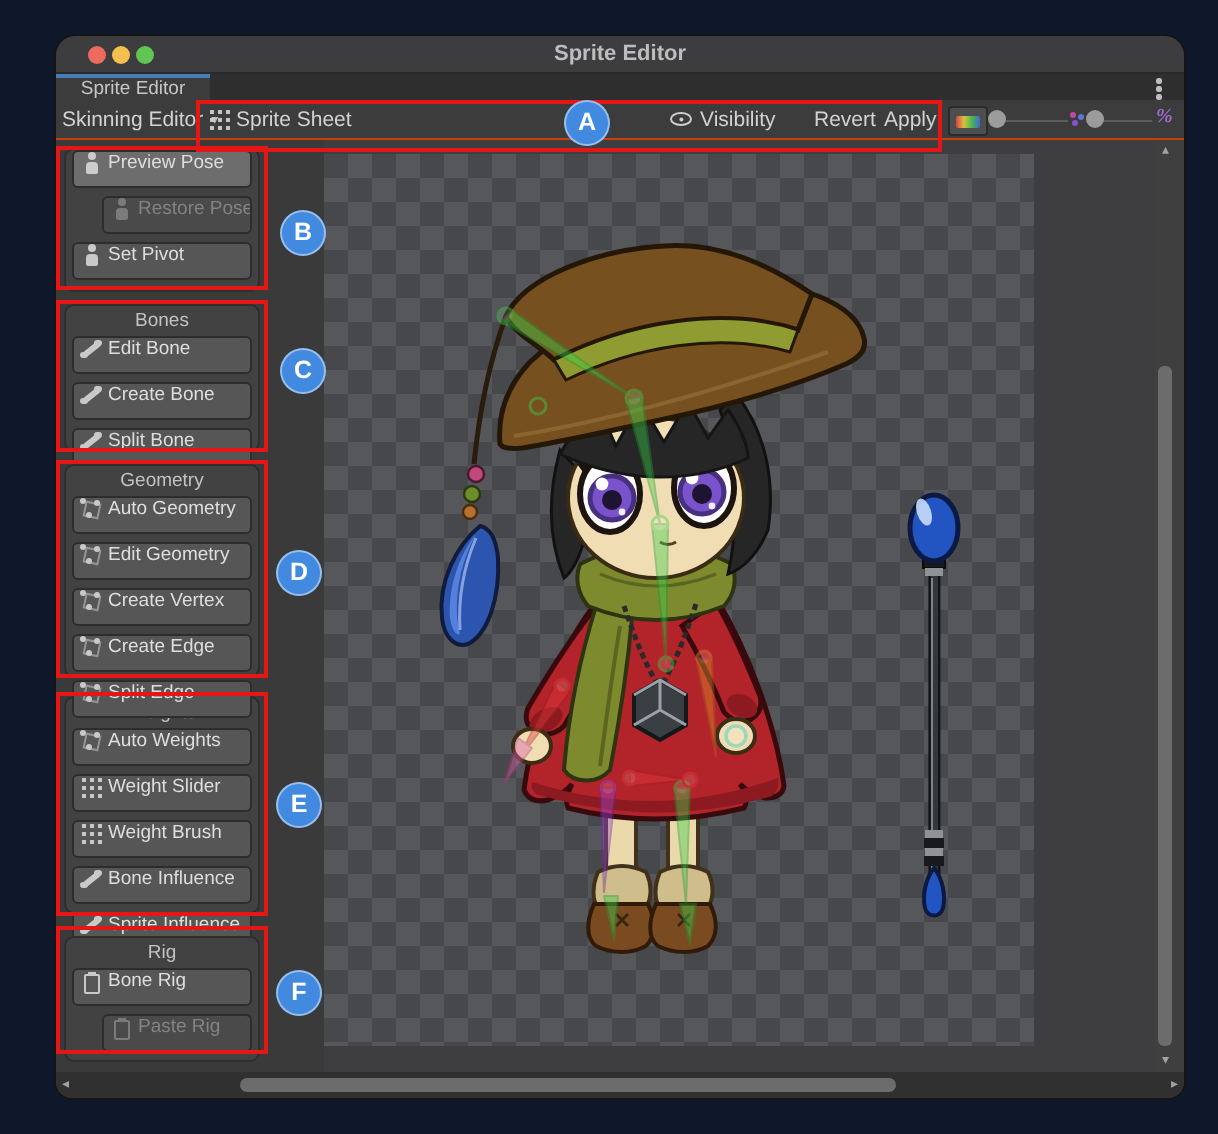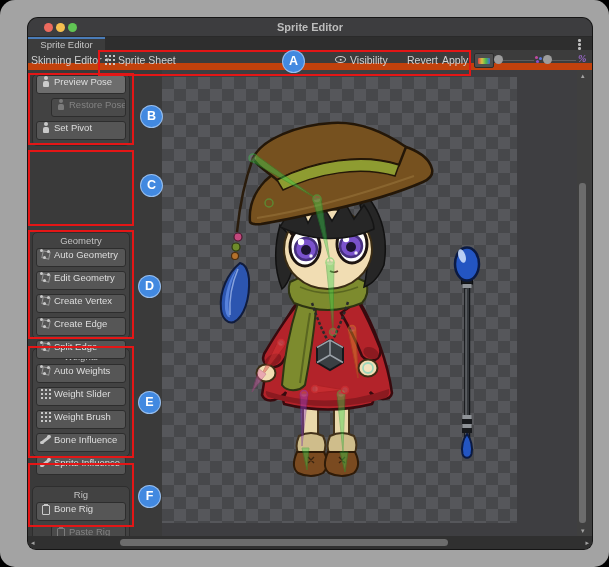--- a/index.html
+++ b/index.html
@@ -1,35 +1,35 @@
 <!DOCTYPE html>
 <html><head>
 <meta charset="utf-8">
 <style>
   html,body{margin:0;padding:0;background:#000;}
-  .stage{position:relative;width:609px;height:567px;background:#a3a3a3;overflow:hidden;
-         font-family:"Liberation Sans",sans-serif;border-radius:15px;-webkit-font-smoothing:antialiased;}
+  .stage{position:relative;width:609px;height:567px;background:#0f172a;overflow:hidden;
+         font-family:"Liberation Sans",sans-serif;-webkit-font-smoothing:antialiased;}
   .window{position:absolute;left:28px;top:18px;width:564px;height:531px;background:#3a3a3a;
           border-radius:10px 10px 8px 8px;overflow:hidden;box-shadow:0 0 0 1px #151515;}
   
   .titlebar{position:absolute;left:0;top:0;width:100%;height:18px;background:#3d3d3f;border-bottom:1px solid #2a2a2a;}
   .lights{position:absolute;left:16px;top:4.5px;display:flex;gap:3px;}
   .light{width:9px;height:9px;border-radius:50%;}
   .l-close{background:#ec6a5e;}.l-min{background:#f5bf4f;}.l-zoom{background:#61c554;}
   .wtitle{position:absolute;left:0;right:0;top:0;height:18px;line-height:19px;text-align:center;
           font-size:11px;font-weight:bold;color:#bdbdbd;}
   
   .tabbar{position:absolute;left:0;top:19px;width:100%;height:13px;background:#2e2e2e;}
   .tab{position:absolute;left:0;top:0;width:77px;height:13px;background:#3c3c3c;border-top:2px solid #4a7cb8;
        box-sizing:border-box;font-size:9.5px;color:#c6c6c6;text-align:center;line-height:11px;}
   .kebab{position:absolute;left:546px;top:2px;width:10px;height:11px;}
   .kebab i{position:absolute;left:4px;top:0;width:2.5px;height:2.5px;border-radius:50%;background:#bdbdbd;
            box-shadow:0 4px 0 #bdbdbd,0 8px 0 #bdbdbd;}
   
-  .toolbar{position:absolute;left:0;top:32px;width:100%;height:20px;background:#3c3c3c;border-bottom:7px solid #c2410c;box-sizing:border-box;}
+  .toolbar{position:absolute;left:0;top:32px;width:100%;height:20px;background:#3c3c3c;border-bottom:1px solid #c2410c;box-sizing:border-box;}
   .toolbar .titem{position:absolute;top:0;height:19px;display:flex;align-items:center;font-size:10.5px;color:#d2d2d2;white-space:nowrap;}
   .caret{font-size:7px;margin-left:4px;color:#bdbdbd;}
   .dim{color:#7c7c7c;}
   .eye{width:11px;height:7px;border:1.3px solid #cfcfcf;border-radius:50%;position:relative;margin-right:4px;box-sizing:border-box;}
   .eye:after{content:"";position:absolute;left:50%;top:50%;transform:translate(-50%,-50%);width:2.6px;height:2.6px;border-radius:50%;background:#cfcfcf;}
   .rgb{position:absolute;left:446px;top:3px;width:18px;height:13px;background:#4e4e4e;border:1px solid #2b2b2b;border-radius:2px;
        display:flex;align-items:center;justify-content:center;}
   .rgb i{width:12px;height:6px;border-radius:1px;background:linear-gradient(90deg,#d84343,#d8c143,#46b84e,#4664d8);}
   .track{position:absolute;top:9.5px;height:1.5px;background:#5e5e5e;}
   .thumb{position:absolute;top:5px;width:9px;height:9px;border-radius:50%;background:#9c9c9c;}
@@ -139,20 +139,35 @@
           <div class="pbtn dis">
             <span class="mi mi-person"></span>
             <span>Restore Pose</span>
             </div>
           <div class="pbtn">
             <span class="mi mi-person"></span>
             <span>Set Pivot</span>
             </div>
         </div>
 
+        <div class="panel" style="top:82px;height:74px;">
+          <div class="phead">Bones</div>
+          <div class="pbtn">
+            <span class="mi mi-bone"></span>
+            <span>Edit Bone</span>
+            </div>
+          <div class="pbtn">
+            <span class="mi mi-bone"></span>
+            <span>Create Bone</span>
+            </div>
+          <div class="pbtn">
+            <span class="mi mi-bone"></span>
+            <span>Split Bone</span>
+            </div>
+        </div>
 
         <div class="panel" style="top:278px;height:109px;">
           <div class="phead">Weights</div>
           <div class="pbtn">
             <span class="mi mi-mesh"></span>
             <span>Auto Weights</span>
             </div>
           <div class="pbtn">
             <span class="mi mi-grid"></span>
             <span>Weight Slider</span>
@@ -188,21 +203,21 @@
           <div class="pbtn">
             <span class="mi mi-mesh"></span>
             <span>Create Edge</span>
             </div>
           <div class="pbtn">
             <span class="mi mi-mesh"></span>
             <span>Split Edge</span>
             </div>
         </div>
 
-        <div class="panel" style="top:416px;height:63px;">
+        <div class="panel" style="top:398px;height:63px;">
           <div class="phead">Rig</div>
           <div class="pbtn">
             <span class="mi mi-clip"></span>
             <span>Bone Rig</span>
             </div>
           <div class="pbtn dis">
             <span class="mi mi-clip"></span>
             <span>Paste Rig</span>
             </div>
         </div>

